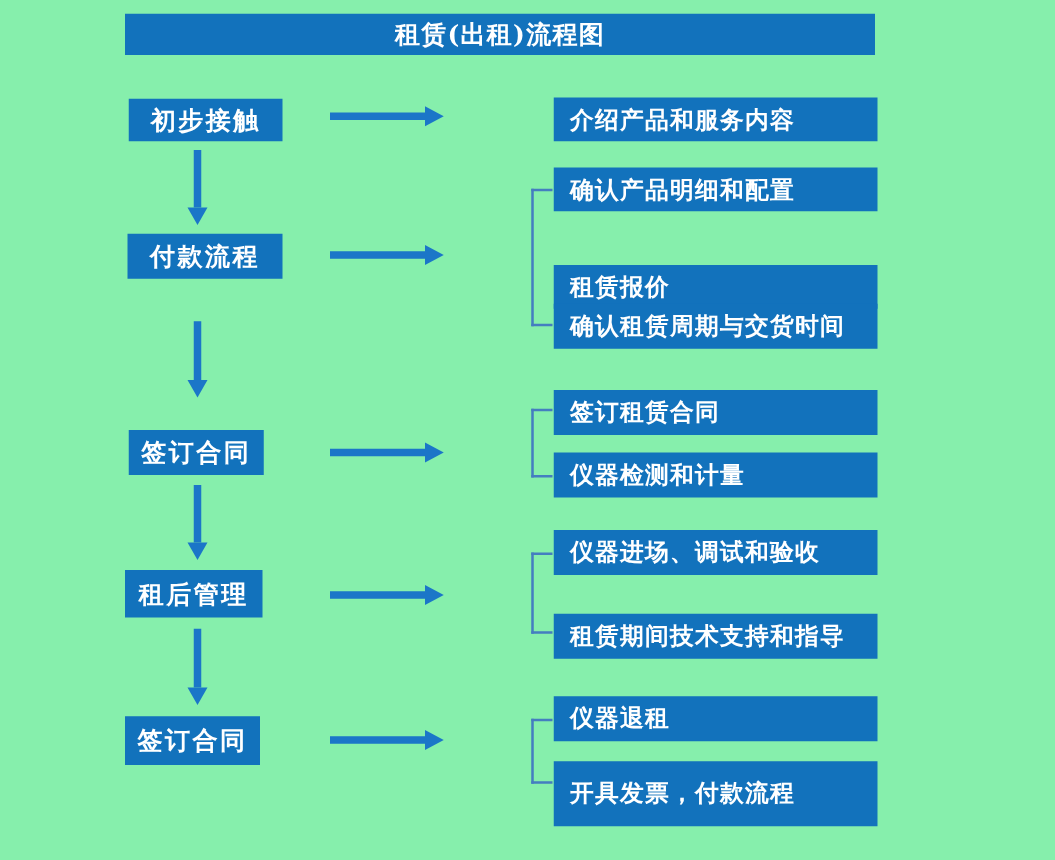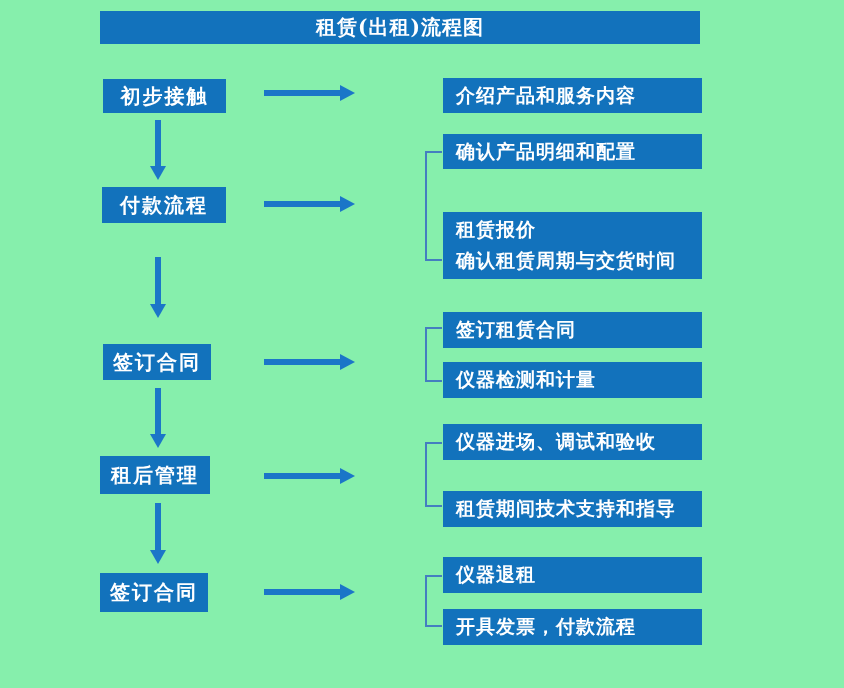--- a/index.html
+++ b/index.html
@@ -139,15 +139,15 @@
 
   <div class="rbox" style="top:78px;  height:35px;">介绍产品和服务内容</div>
   <div class="rbox" style="top:134px; height:35px;">确认产品明细和配置</div>
   <div class="rbox" style="top:187px; height:35px;margin-top:25px;">租赁报价</div>
   <div class="rbox" style="top:243px; height:36px;">确认租赁周期与交货时间</div>
   <div class="rbox" style="top:312px; height:36px;">签订租赁合同</div>
   <div class="rbox" style="top:362px; height:36px;">仪器检测和计量</div>
   <div class="rbox" style="top:424px; height:36px;">仪器进场、调试和验收</div>
   <div class="rbox" style="top:491px; height:36px;">租赁期间技术支持和指导</div>
   <div class="rbox" style="top:557px; height:36px;">仪器退租</div>
-  <div class="rbox" style="top:609px; height:36px;text-align:right;">开具发票，付款流程</div>
+  <div class="rbox" style="top:609px; height:52px;text-align:right;">开具发票，付款流程</div>
 
 </div>
 
 </body></html>

